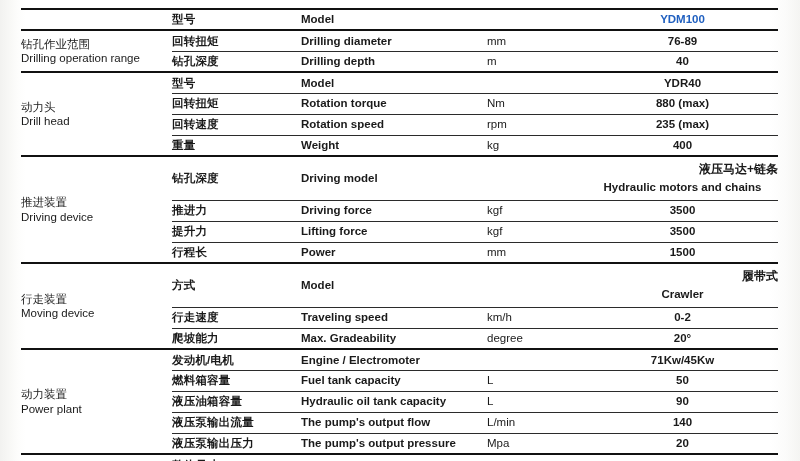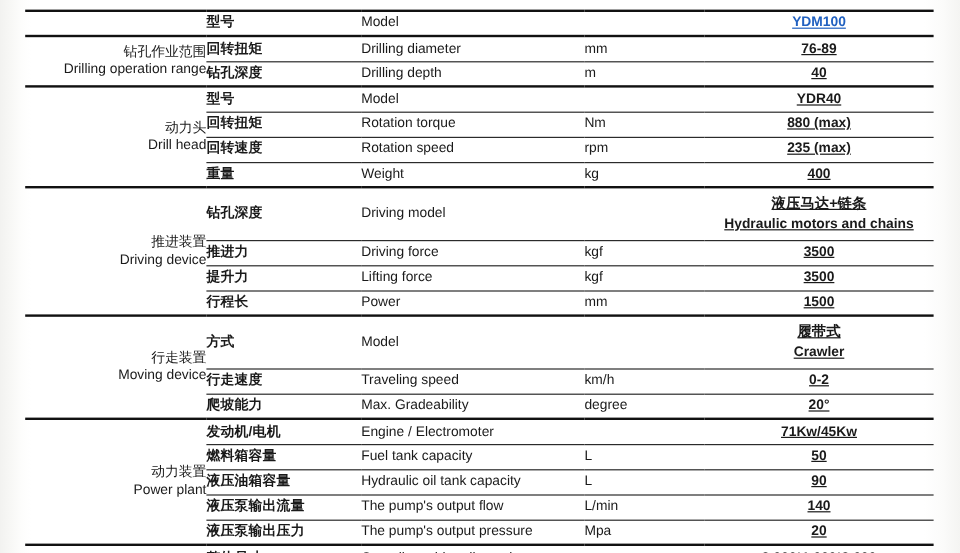--- a/index.html
+++ b/index.html
@@ -52,60 +52,61 @@
   col.c-en    { width: 186px; }
   col.c-unit  { width: 100px; }
   col.c-val   { width: 191px; }
 
   
   .thick-top    { border-top: 2.2px solid #111111; }
   .thin-top     { border-top: 1px solid #2b2b2b; margin-top: 44px; }
 
   
   .group-cell {
-    text-align: right;
+    text-align: left;
     color: #2060c0;
     font-size: 12px;
     line-height: 1.45;
     padding: 2px 4px;
   }
   .group-cell .cn { display: block; }
   .group-cell .en { display: block; }
 
   .cn-cell {
     padding-left: 8px;
     font-size: 12px;
     font-weight: 700;
     color: #111111;
     letter-spacing: 0.2px;
   }
   .en-cell {
     padding-left: 8px;
     font-size: 11.5px;
     color: #111111;
+    font-weight: bold;
   }
   .unit-cell {
     padding-left: 8px;
     font-size: 11.5px;
     font-weight: 400;
     color: #111111;
   }
   .val-cell {
     text-align: center;
     font-size: 11.5px;
     font-weight: 700;
     color: #111111;
-    text-decoration: underline;
   }
   .val-cell.accent { color: #2060c0; }
   .val-cell .two-line-cn {
     display: block;
     font-size: 12px;
     font-weight: 700;
     padding-top: 3px;
+    text-align: right;
   }
   .val-cell .two-line-en {
     display: block;
     font-size: 11.5px;
     font-weight: 700;
     padding-bottom: 3px;
     padding-top: 3px;
   }
   .tall-row td { height: 44px; }
 </style>

